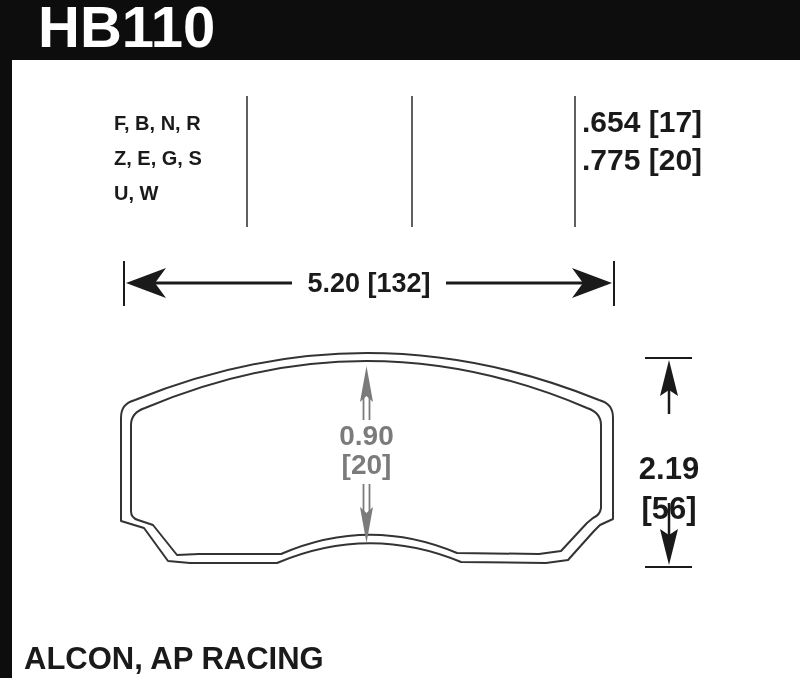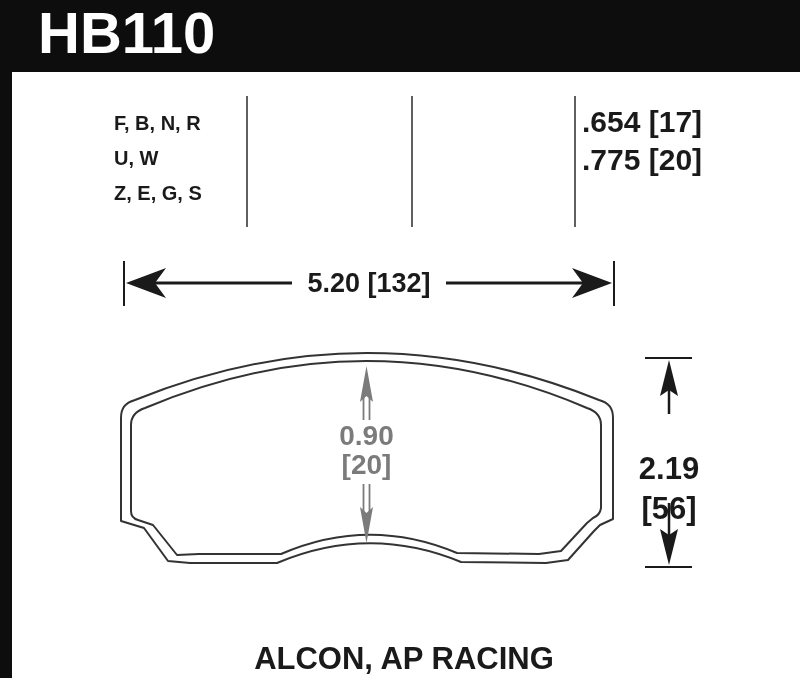--- a/index.html
+++ b/index.html
@@ -11,21 +11,21 @@
     --text:#1a1a1a;
     --page-bg:#ffffff;
   }
   html,body{margin:0;padding:0;}
   body{background:#e8e8e8;font-family:"Liberation Sans",sans-serif;}
   .page{
     position:relative;width:800px;height:691px;background:var(--page-bg);
     overflow:hidden;font-weight:bold;color:var(--text);
   }
   .topbar{
-    position:absolute;left:0;top:0;width:800px;height:72px;
+    position:absolute;left:0;top:0;width:800px;height:60px;
     background:var(--header-bg);display:flex;align-items:center;
     box-sizing:border-box;padding-left:38px;padding-bottom:6px;
   }
   .part-number{
     color:#ffffff;font-size:58px;font-weight:bold;letter-spacing:0px;line-height:1;
   }
   .leftstrip{
     position:absolute;left:0;top:0;width:12px;height:678px;background:var(--header-bg);
   }
   .compounds{
@@ -44,40 +44,40 @@
   }
   .dim-center-label{
     position:absolute;left:326px;top:421px;width:81px;text-align:center;
     font-size:28px;line-height:29px;color:var(--dim-gray);white-space:nowrap;
   }
   .dim-height-label{
     position:absolute;left:629px;top:420px;width:80px;text-align:center;
     font-size:31px;line-height:40px;white-space:nowrap;margin-top:29px;
   }
   .footer-apps{
-    position:absolute;left:16px;top:641px;width:776px;text-align:center;
+    position:absolute;left:24px;top:641px;width:776px;text-align:left;
     font-size:31px;line-height:36px;white-space:nowrap;
   }
   svg.drawing{position:absolute;left:0;top:0;}
 </style>
 </head>
 <body>
 
 <div class="page">
 
   <div class="topbar">
     <span class="part-number">HB110</span>
   </div>
 
   <div class="leftstrip"></div>
 
   <div class="compounds">
     <div>F, B, N, R</div>
+    <div>Z, E, G, S</div>
     <div>U, W</div>
-    <div>Z, E, G, S</div>
   </div>
 
   <div class="divider d1"></div>
   <div class="divider d2"></div>
   <div class="divider d3"></div>
 
   <div class="thickness">
     <div>.654 [17]</div>
     <div>.775 [20]</div>
   </div>

